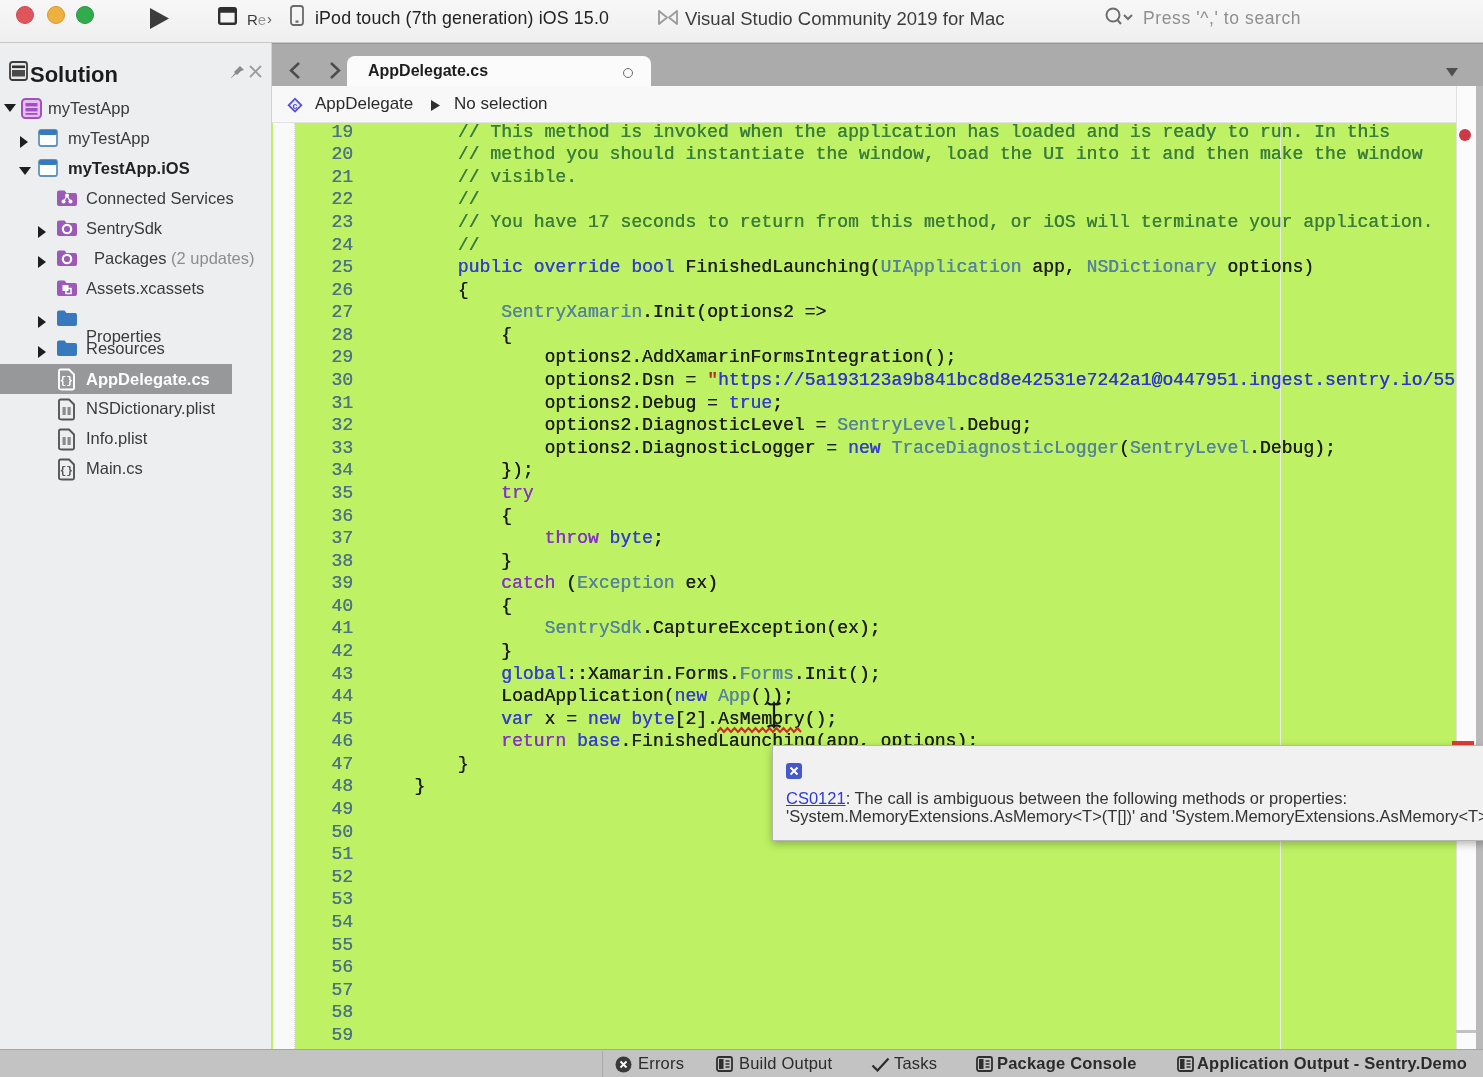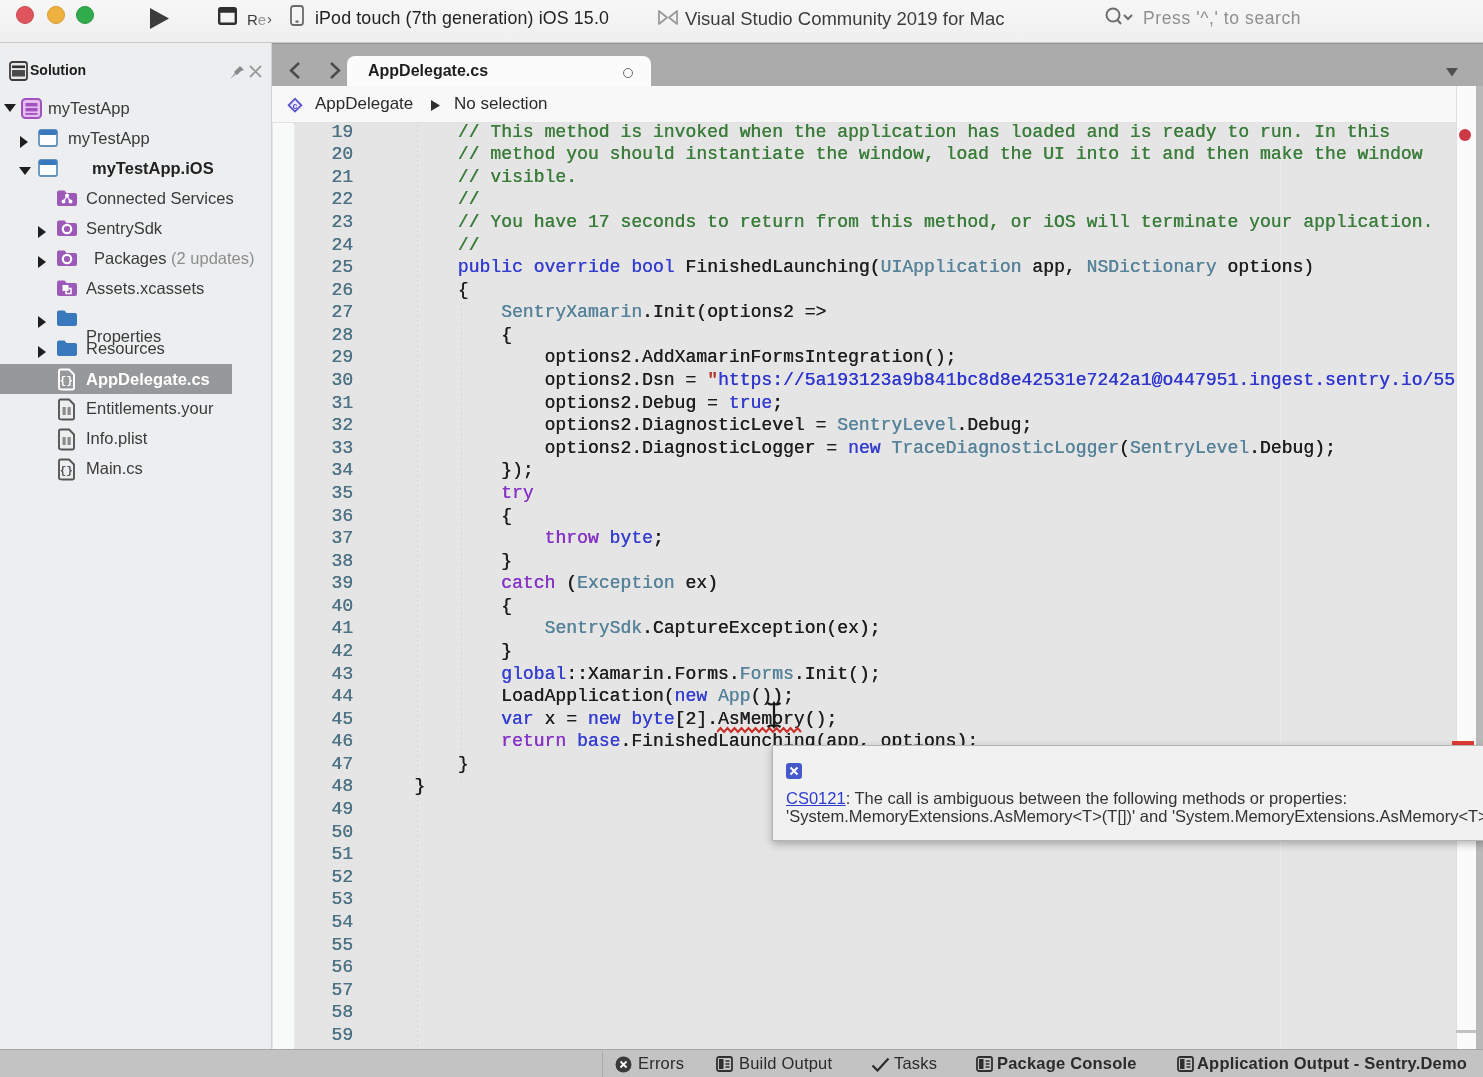--- a/index.html
+++ b/index.html
@@ -8,38 +8,38 @@
 
 #titlebar{left:0;top:0;width:1483px;height:43px;background:linear-gradient(#f7f7f7,#efefef);border-bottom:1px solid #c8c8c8}
 .tl{top:6px;width:18px;height:18px;border-radius:50%}
 #tb-txt1{left:247px;top:11px;font-size:15px;color:#3a3a3a}
 #tb-chev{left:267px;top:10px;font-size:15px;color:#555}
 #tb-dev{left:315px;top:8px;letter-spacing:0.15px;font-size:17.8px;color:#222}
 #tb-title{left:685px;top:8px;font-size:18.5px;color:#3c3c3c}
 #tb-search{left:1143px;top:8px;font-size:17.5px;letter-spacing:0.6px;color:#8f8f8f}
 
 #sidebar{left:0;top:43px;width:272px;height:1006px;background:#eceeef;border-right:1px solid #d2d2d2}
-#sb-head{left:30px;top:19px;font-size:14px;font-weight:bold;color:#1c1c1c}
+#sb-head{left:30px;top:19px;font-size:22px;font-weight:bold;color:#1c1c1c}
 .row{position:absolute;left:0;width:232px;height:30px;line-height:30px;font-size:16.5px;color:#3a3a3a;white-space:nowrap}
 .row b{font-weight:bold;color:#222}
 .sel{background:#97989a;color:#fff;font-weight:bold}
 .dim{color:#8d8d8d}
 .tri{position:absolute;width:0;height:0}
 .trid{border-left:6px solid transparent;border-right:6px solid transparent;border-top:8px solid #1e1e1e}
 .trir{border-top:6px solid transparent;border-bottom:6px solid transparent;border-left:8px solid #1e1e1e}
 .icon{position:absolute}
 
 #tabbar{left:272px;top:43px;width:1211px;height:43px;background:#ababab;border-top:1px solid #979797}
 #tab{left:75px;top:12px;width:304px;height:31px;background:#fbfbfb;border-radius:8px 8px 0 0}
 #tablabel{left:96px;top:18px;font-size:16px;font-weight:bold;color:#1d1d1d}
 #tabdot{left:351px;top:24px;width:10px;height:10px;border:1.7px solid #6f6f6f;border-radius:50%}
 #crumb{left:272px;top:86px;width:1204px;height:37px;background:#f8f8f8;border-bottom:1px solid #e2e2e2}
 #crumb .t{font-size:17px;color:#2a2a2a}
 
-#codearea{left:272px;top:123px;width:1204px;height:926px;background:#e5e5e5}
+#codearea{left:272px;top:123px;width:1204px;height:926px;background:#bef264}
 #margin{left:1px;top:0;width:22px;height:926px;background:#f8f9f9;border-right:1px dotted #d8d8d8}
 #ruler{left:1008px;top:0;width:1px;height:926px;background:#ececec}
 pre{position:absolute;font-family:"Liberation Mono",monospace;font-size:18.07px;line-height:22.58px;white-space:pre}
 #nums{left:23px;top:-2.3px;width:58px;text-align:right;color:#4e7385;text-shadow:0.35px 0 0 currentColor}
 #code{left:99px;top:-2.3px;color:#1e1e1e;text-shadow:0.35px 0 0 currentColor}
 #code .c{color:#3b7d3b} #code .k{color:#343ecf} #code .p{color:#8633c6}
 #code .t{color:#56839a} #code .s{color:#b0342c} #code .a{color:#2f36cf;}
 
 #ovr{left:1456px;top:86px;width:20px;height:963px;background:#fbfbfb;border-left:1px solid #e0e0e0}
 #rstrip{left:1476px;top:86px;width:7px;height:963px;background:#b9b9b9}
@@ -115,21 +115,21 @@
   <svg class="icon" style="left:38px;top:86px" width="20" height="18">
       <rect x="1" y="1" width="18" height="16" rx="2" fill="#fdfdfd" stroke="#5e93bd" stroke-width="1.8"></rect>
       <rect x="1" y="1" width="18" height="5" rx="2" fill="#3878bd"></rect>
     </svg>
   <div class="row" style="top:80px"><span style="padding-left:68px">myTestApp</span></div>
   <div class="tri trid" style="left:19px;top:124px"></div>
   <svg class="icon" style="left:38px;top:116px" width="20" height="18">
       <rect x="1" y="1" width="18" height="16" rx="2" fill="#fdfdfd" stroke="#5e93bd" stroke-width="1.8"></rect>
       <rect x="1" y="1" width="18" height="5" rx="2" fill="#3878bd"></rect>
     </svg>
-  <div class="row" style="top:110px"><b style="padding-left:92px">myTestApp.iOS</b></div>
+  <div class="row" style="top:110px"><b style="padding-left:68px">myTestApp.iOS</b></div>
   <svg class="icon" style="left:56px;top:145px" width="22" height="19">
 <path d="M1 4.5 q0-2 2-2 h5.5 l2 2.5 H19 q2 0 2 2 V16 q0 2-2 2 H3 q-2 0-2-2 Z" fill="#9c59b8"></path>
       <circle cx="11" cy="7.5" r="2" fill="#fff"></circle>
       <circle cx="7.5" cy="13.5" r="2" fill="#fff"></circle>
       <circle cx="14.5" cy="13.5" r="2" fill="#fff"></circle>
       <path d="M11 8 L7.5 13.5 M11 8 L14.5 13.5" stroke="#fff" stroke-width="1.3"></path>
     </svg>
   <div class="row" style="top:140px"><span style="padding-left:86px">Connected Services</span></div>
   <div class="tri trir" style="left:38px;top:183px"></div>
   <svg class="icon" style="left:56px;top:175px" width="22" height="19">
@@ -162,21 +162,21 @@
   <div class="row sel" style="top:321px"><span style="padding-left:86px">AppDelegate.cs</span></div>
   <svg class="icon" style="left:57px;top:325px" width="19" height="23">
 <path d="M2 3 q0-1.5 1.5-1.5 H12 l5 5 V20 q0 1.5-1.5 1.5 h-10 Q2 21.5 2 20 Z" fill="none" stroke="#fff" stroke-width="1.9"></path>
       <text x="9.3" y="16" font-size="11" font-weight="bold" fill="#fff" text-anchor="middle" font-family="Liberation Mono">{}</text>
     </svg>
   <svg class="icon" style="left:57px;top:355px" width="19" height="23">
 <path d="M2 3 q0-1.5 1.5-1.5 H12 l5 5 V20 q0 1.5-1.5 1.5 h-10 Q2 21.5 2 20 Z" fill="none" stroke="#555" stroke-width="1.9"></path>
       <rect x="5.5" y="9" width="3.2" height="8" fill="#8b8b8b"></rect>
       <rect x="10.5" y="9" width="3.2" height="8" fill="#8b8b8b"></rect>
     </svg>
-  <div class="row" style="top:350px"><span style="padding-left:86px">Entitlements.your</span></div>
+  <div class="row" style="top:350px"><span style="padding-left:86px">NSDictionary.plist</span></div>
   <svg class="icon" style="left:57px;top:385px" width="19" height="23">
 <path d="M2 3 q0-1.5 1.5-1.5 H12 l5 5 V20 q0 1.5-1.5 1.5 h-10 Q2 21.5 2 20 Z" fill="none" stroke="#555" stroke-width="1.9"></path>
       <rect x="5.5" y="9" width="3.2" height="8" fill="#8b8b8b"></rect>
       <rect x="10.5" y="9" width="3.2" height="8" fill="#8b8b8b"></rect>
     </svg>
   <div class="row" style="top:380px"><span style="padding-left:86px">Info.plist</span></div>
   <svg class="icon" style="left:57px;top:415px" width="19" height="23">
 <path d="M2 3 q0-1.5 1.5-1.5 H12 l5 5 V20 q0 1.5-1.5 1.5 h-10 Q2 21.5 2 20 Z" fill="none" stroke="#555" stroke-width="1.9"></path>
       <text x="9.3" y="16" font-size="11" font-weight="bold" fill="#555" text-anchor="middle" font-family="Liberation Mono">{}</text>
     </svg>

